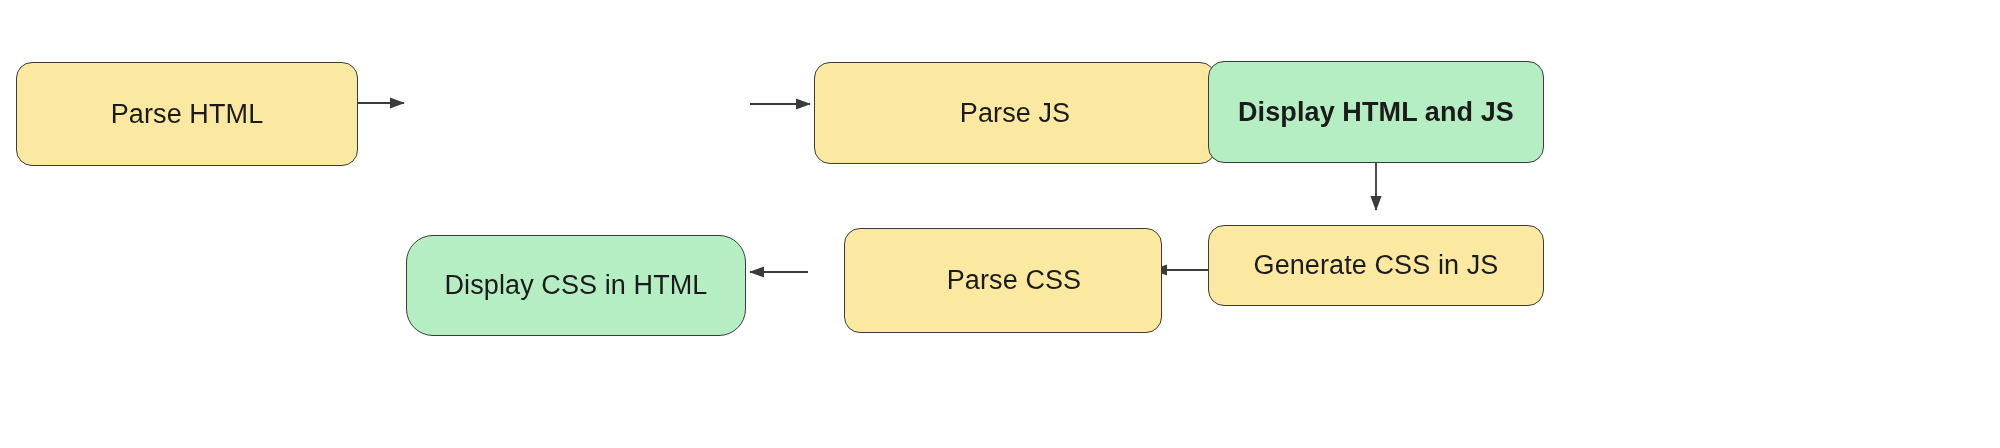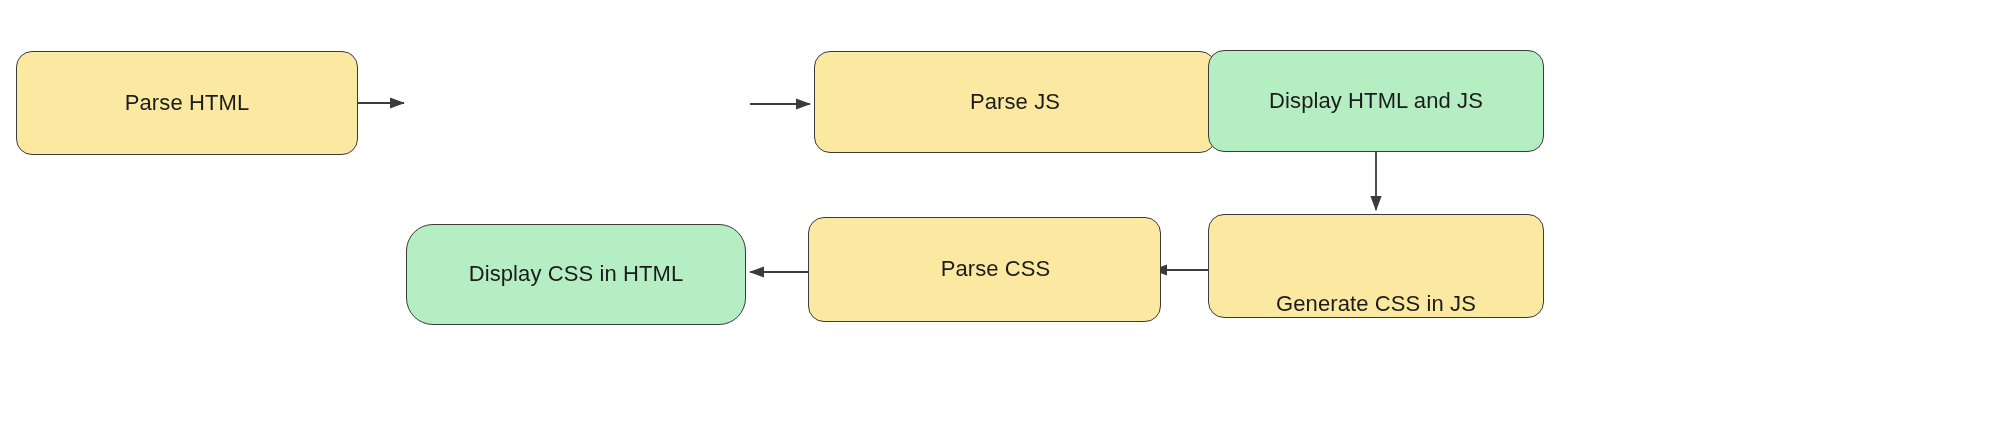--- a/index.html
+++ b/index.html
@@ -30,25 +30,26 @@
   .node {
     position: absolute;
     box-sizing: border-box;
     border: 1.6px solid #3b3b3b;
     border-radius: 16px;
     display: flex;
     align-items: center;
     justify-content: center;
     text-align: center;
     color: #1b1b1b;
-    font-size: 22px;
+    font-size: 27px;
     font-weight: 400;
     letter-spacing: 0.1px;
     line-height: 1.2;
     padding: 0 14px;
+    margin-top: 11px;
   }
   .node.fill-yellow { background: #fbe9a2; }
   .node.fill-blue   { background: #b3d7fa; }
   .node.fill-green  { background: #b5eec3; }
   .node-label {
     display: block;
     white-space: nowrap;
   }
 </style>
 </head>
@@ -74,29 +75,29 @@
 
   <div class="node fill-yellow" style="left: 16px; top: 51px; width: 342px; height: 104px;">
     <span class="node-label">Parse HTML</span>
   </div>
 
 
   <div class="node fill-yellow" style="left: 814px; top: 51px; width: 402px; height: 102px;">
     <span class="node-label">Parse JS</span>
   </div>
 
-  <div class="node fill-green" style="left: 1208px; top: 50px; width: 336px; height: 102px;">
+  <div class="node fill-green" style="left: 1208px; top: 50px; width: 336px; height: 102px; font-weight: bold;">
     <span class="node-label">Display HTML and JS</span>
   </div>
 
-  <div class="node fill-yellow" style="left: 1208px; top: 214px; width: 336px; height: 104px; align-items: flex-end;">
+  <div class="node fill-yellow" style="left: 1208px; top: 214px; width: 336px; height: 81px;">
     <span class="node-label">Generate CSS in JS</span>
   </div>
 
-  <div class="node fill-yellow" style="left: 808px; top: 217px; width: 353px; height: 105px; padding-left: 36px;">
+  <div class="node fill-yellow" style="left: 844px; top: 217px; width: 318px; height: 105px; padding-left: 36px;">
     <span class="node-label">Parse CSS</span>
   </div>
 
   <div class="node fill-green" style="left: 406px; top: 224px; width: 340px; height: 101px; border-radius: 27px;">
     <span class="node-label">Display CSS in HTML</span>
   </div>
 
 </div>
 
 </body></html>

